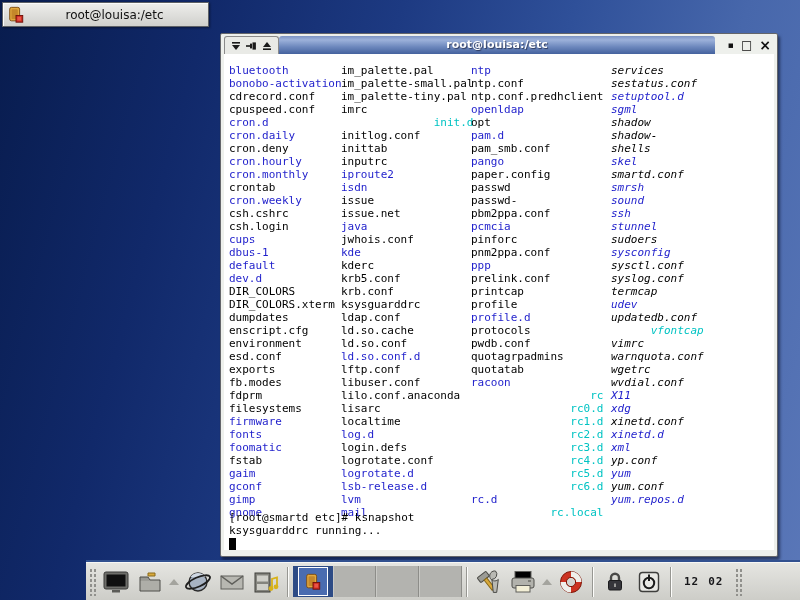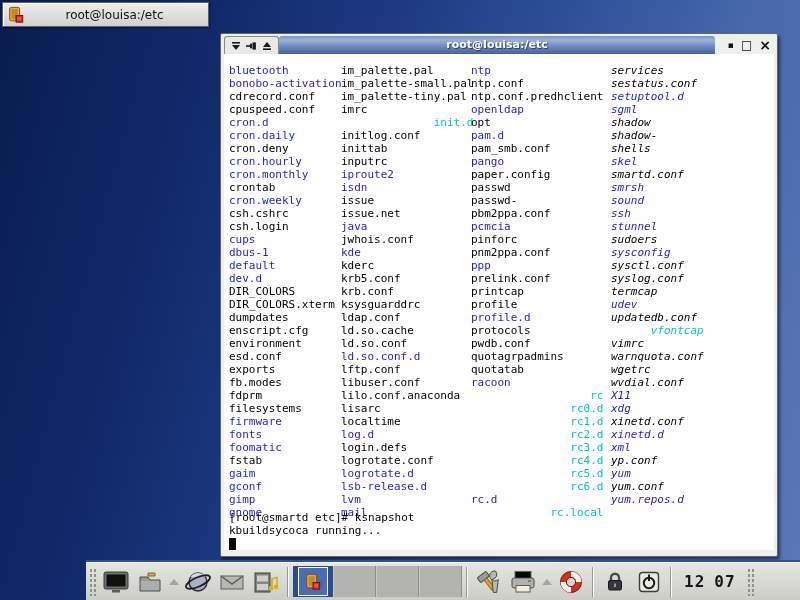--- a/index.html
+++ b/index.html
@@ -57,21 +57,21 @@
     background-image:radial-gradient(#90908c 1px,transparent 1.3px);background-size:4px 5px;}
   .picon{width:30px;height:30px;margin:0 2px;display:flex;align-items:center;justify-content:center;cursor:default;}
   .mini-arrow{width:0;height:0;border-left:5px solid transparent;border-right:5px solid transparent;
     border-bottom:6px solid #a4a49e;margin:0 2px;}
   .psep{width:1px;height:30px;background:#979792;border-right:1px solid #fdfdfb;margin:0 4px;}
   .task-active{width:40px;height:31px;background:#2d4b85;display:flex;align-items:center;justify-content:center;cursor:default;}
   .task-active .inner{width:28px;height:27px;border:1px solid #fff;background:#4a6cb0;
     display:flex;align-items:center;justify-content:center;}
   .task-empty{width:41px;height:31px;background:#b3b3af;border-left:1px solid #c9c9c5;border-right:1px solid #8d8d89;cursor:default;}
   .clock{display:flex;gap:9px;margin:0 8px;font-family:"DejaVu Sans Mono",monospace;
-    font-weight:bold;font-size:16px;color:#17171a;letter-spacing:1px;text-align:right;}
+    font-weight:bold;font-size:11px;color:#17171a;letter-spacing:1px;text-align:right;}
 </style>
 </head>
 <body>
 
 <div class="top-task">
   <svg class="kicon" viewBox="0 0 20 20">
     <rect x="3" y="1.5" width="11" height="15" rx="2" fill="#e3a93e" stroke="#7a4a10"></rect>
     <rect x="5" y="3.5" width="7" height="11" rx="1" fill="#c4872a"></rect>
     <rect x="10" y="10.5" width="7.5" height="7.5" fill="#cc2b20" stroke="#6e0f08"></rect>
     <rect x="11.5" y="12" width="4.2" height="4.2" fill="#e85548"></rect>
@@ -108,21 +108,21 @@
       <span class="tb-btn b-max">□</span>
       <span class="tb-btn b-close">×</span>
     </div>
   </div>
   <div class="content">
     <div class="col" data-col="0"><div class="t-d">bluetooth</div><div class="t-d">bonobo-activation</div><div class="t-f">cdrecord.conf</div><div class="t-f">cpuspeed.conf</div><div class="t-d">cron.d</div><div class="t-d">cron.daily</div><div class="t-f">cron.deny</div><div class="t-d">cron.hourly</div><div class="t-d">cron.monthly</div><div class="t-f">crontab</div><div class="t-d">cron.weekly</div><div class="t-f">csh.cshrc</div><div class="t-f">csh.login</div><div class="t-d">cups</div><div class="t-d">dbus-1</div><div class="t-d">default</div><div class="t-d">dev.d</div><div class="t-f">DIR_COLORS</div><div class="t-f">DIR_COLORS.xterm</div><div class="t-f">dumpdates</div><div class="t-f">enscript.cfg</div><div class="t-f">environment</div><div class="t-f">esd.conf</div><div class="t-f">exports</div><div class="t-f">fb.modes</div><div class="t-f">fdprm</div><div class="t-f">filesystems</div><div class="t-d">firmware</div><div class="t-d">fonts</div><div class="t-d">foomatic</div><div class="t-f">fstab</div><div class="t-d">gaim</div><div class="t-d">gconf</div><div class="t-d">gimp</div><div class="t-d">gnome</div></div>
     <div class="col" data-col="1"><div class="t-f">im_palette.pal</div><div class="t-f">im_palette-small.pal</div><div class="t-f">im_palette-tiny.pal</div><div class="t-f">imrc</div><div class="t-l">init.d</div><div class="t-f">initlog.conf</div><div class="t-f">inittab</div><div class="t-f">inputrc</div><div class="t-d">iproute2</div><div class="t-d">isdn</div><div class="t-f">issue</div><div class="t-f">issue.net</div><div class="t-d">java</div><div class="t-f">jwhois.conf</div><div class="t-d">kde</div><div class="t-f">kderc</div><div class="t-f">krb5.conf</div><div class="t-f">krb.conf</div><div class="t-f">ksysguarddrc</div><div class="t-f">ldap.conf</div><div class="t-f">ld.so.cache</div><div class="t-f">ld.so.conf</div><div class="t-d">ld.so.conf.d</div><div class="t-f">lftp.conf</div><div class="t-f">libuser.conf</div><div class="t-f">lilo.conf.anaconda</div><div class="t-f">lisarc</div><div class="t-f">localtime</div><div class="t-d">log.d</div><div class="t-f">login.defs</div><div class="t-f">logrotate.conf</div><div class="t-d">logrotate.d</div><div class="t-d">lsb-release.d</div><div class="t-d">lvm</div><div class="t-d">mail</div></div>
     <div class="col" data-col="2"><div class="t-d">ntp</div><div class="t-f">ntp.conf</div><div class="t-f">ntp.conf.predhclient</div><div class="t-d">openldap</div><div class="t-f">opt</div><div class="t-d">pam.d</div><div class="t-f">pam_smb.conf</div><div class="t-d">pango</div><div class="t-f">paper.config</div><div class="t-f">passwd</div><div class="t-f">passwd-</div><div class="t-f">pbm2ppa.conf</div><div class="t-d">pcmcia</div><div class="t-f">pinforc</div><div class="t-f">pnm2ppa.conf</div><div class="t-d">ppp</div><div class="t-f">prelink.conf</div><div class="t-f">printcap</div><div class="t-f">profile</div><div class="t-d">profile.d</div><div class="t-f">protocols</div><div class="t-f">pwdb.conf</div><div class="t-f">quotagrpadmins</div><div class="t-f">quotatab</div><div class="t-d">racoon</div><div class="t-l">rc</div><div class="t-l">rc0.d</div><div class="t-l">rc1.d</div><div class="t-l">rc2.d</div><div class="t-l">rc3.d</div><div class="t-l">rc4.d</div><div class="t-l">rc5.d</div><div class="t-l">rc6.d</div><div class="t-d">rc.d</div><div class="t-l">rc.local</div></div>
     <div class="col" data-col="3"><div class="t-f">services</div><div class="t-f">sestatus.conf</div><div class="t-d">setuptool.d</div><div class="t-d">sgml</div><div class="t-f">shadow</div><div class="t-f">shadow-</div><div class="t-f">shells</div><div class="t-d">skel</div><div class="t-f">smartd.conf</div><div class="t-d">smrsh</div><div class="t-d">sound</div><div class="t-d">ssh</div><div class="t-d">stunnel</div><div class="t-f">sudoers</div><div class="t-d">sysconfig</div><div class="t-f">sysctl.conf</div><div class="t-f">syslog.conf</div><div class="t-f">termcap</div><div class="t-d">udev</div><div class="t-f">updatedb.conf</div><div class="t-l">vfontcap</div><div class="t-f">vimrc</div><div class="t-f">warnquota.conf</div><div class="t-f">wgetrc</div><div class="t-f">wvdial.conf</div><div class="t-d">X11</div><div class="t-d">xdg</div><div class="t-f">xinetd.conf</div><div class="t-d">xinetd.d</div><div class="t-d">xml</div><div class="t-f">yp.conf</div><div class="t-d">yum</div><div class="t-f">yum.conf</div><div class="t-d">yum.repos.d</div></div>
     <div class="pline p1">[root@smartd etc]# ksnapshot</div>
-    <div class="pline p2">kbuildsycoca running...</div>
+    <div class="pline p2">ksysguarddrc running...</div>
     <div class="cursor"></div>
   </div>
 </div>
 
 <div class="panel">
   <div class="handle"></div>
 
   <div class="picon">
     <svg width="28" height="28" viewBox="0 0 28 28">
       <rect x="2" y="4" width="24" height="17" rx="2" fill="#6e6e6a" stroke="#3c3c3a"></rect>
@@ -230,17 +230,17 @@
       <rect x="2.5" y="2.5" width="19" height="19" rx="3" fill="#e9e9e5" stroke="#3e3e3c" stroke-width="1.4"></rect>
       <circle cx="12" cy="13" r="5.2" fill="none" stroke="#1c1c1c" stroke-width="2"></circle>
       <rect x="11" y="4.5" width="2" height="6.5" fill="#1c1c1c"></rect>
     </svg>
   </div>
 
   <div class="psep"></div>
 
   <div class="clock">
     <span>12</span>
-    <span>07</span>
+    <span>02</span>
   </div>
 
   <div class="handle"></div>
 </div>
 
 </body></html>

